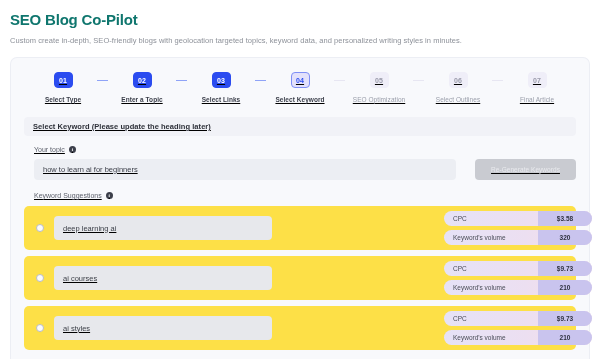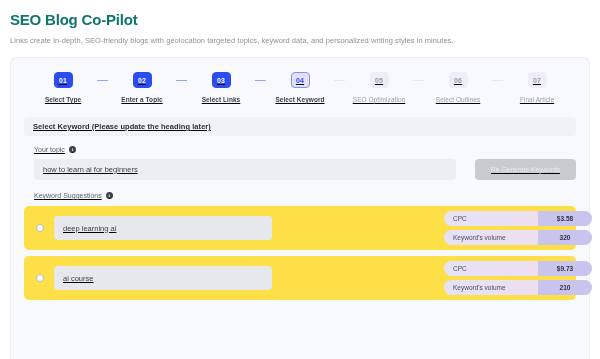--- a/index.html
+++ b/index.html
@@ -129,21 +129,21 @@
     background: #c9c4ee; font-size: 6.5px; font-weight: bold; color: #2f3240;
   }
 </style>
 </head>
 <body>
 
 <div class="page">
 
   <div class="page-header">
     <div class="page-title">SEO Blog Co-Pilot</div>
-    <div class="page-subtitle">Links create in-depth, SEO-friendly blogs with geolocation targeted topics, keyword data, and personalized writing styles in minutes.</div>
+    <div class="page-subtitle">Custom create in-depth, SEO-friendly blogs with geolocation targeted topics, keyword data, and personalized writing styles in minutes.</div>
   </div>
 
   <div class="card">
 
     <div class="stepper" id="stepper">
         <div class="step done">
           <div class="step-badge">01</div>
           <div class="step-label">Select Type</div>
         </div>
         <div class="connector active"></div>
@@ -210,29 +210,45 @@
             </div>
             <div class="metric-pill">
               <div class="metric-name">Keyword's volume</div>
               <div class="metric-value">320</div>
             </div>
           </div>
         </div>
         <div class="kw-row">
           <div class="kw-left">
             <div class="kw-radio"></div>
-            <div class="kw-name-box">ai course</div>
+            <div class="kw-name-box">ai courses</div>
           </div>
           <div class="kw-metrics">
             <div class="metric-pill">
               <div class="metric-name">CPC</div>
               <div class="metric-value">$9.73</div>
             </div>
             <div class="metric-pill">
               <div class="metric-name">Keyword's volume</div>
               <div class="metric-value">210</div>
             </div>
           </div>
         </div>
+        <div class="kw-row">
+          <div class="kw-left">
+            <div class="kw-radio"></div>
+            <div class="kw-name-box">ai styles</div>
+          </div>
+          <div class="kw-metrics">
+            <div class="metric-pill">
+              <div class="metric-name">CPC</div>
+              <div class="metric-value">$9.73</div>
+            </div>
+            <div class="metric-pill">
+              <div class="metric-name">Keyword's volume</div>
+              <div class="metric-value">210</div>
+            </div>
+          </div>
+        </div>
       </div>
 
   </div>
 </div>
 
 </body></html>

